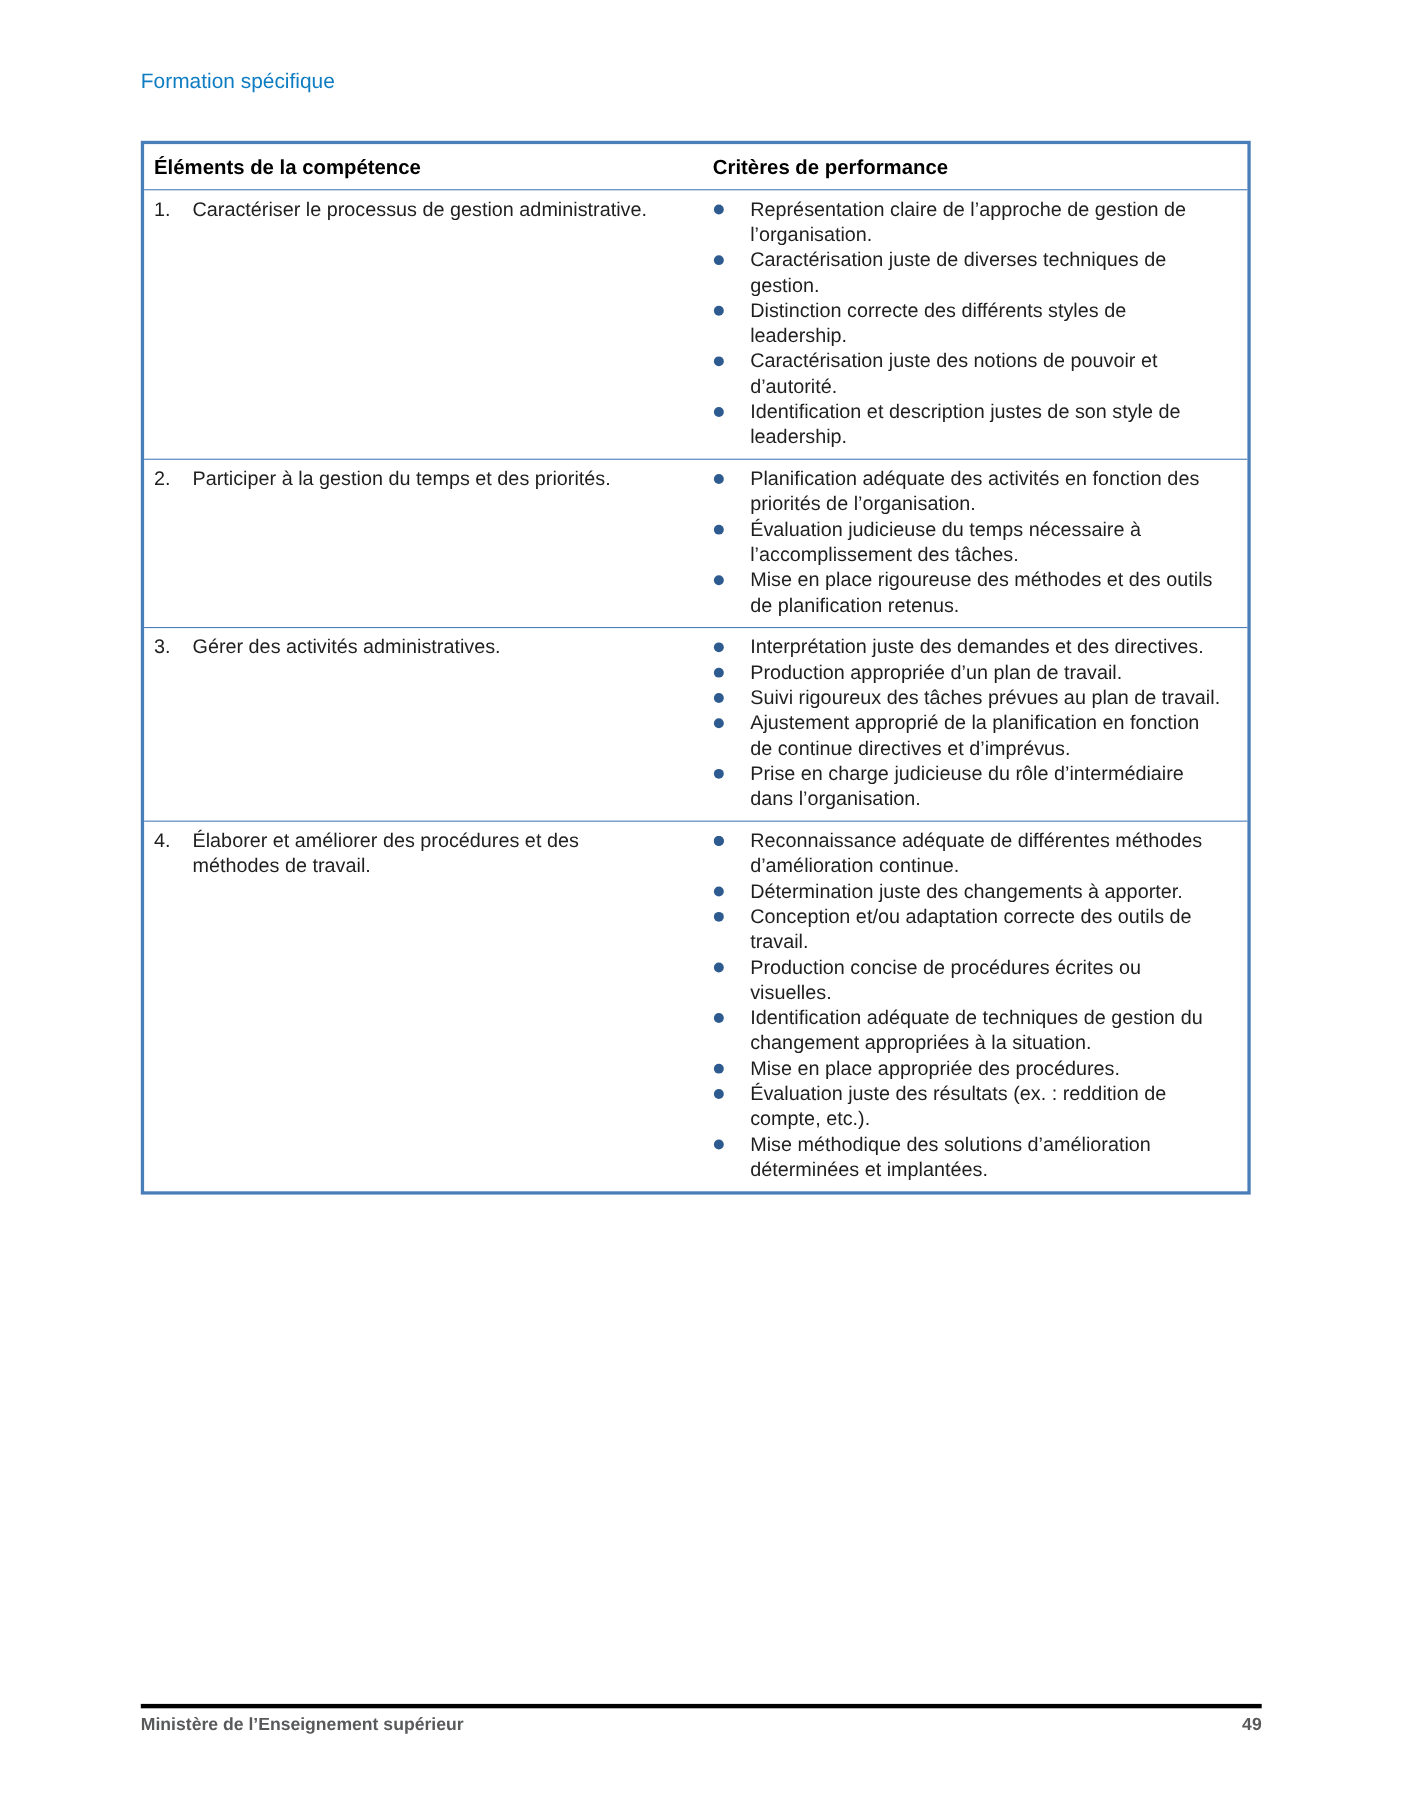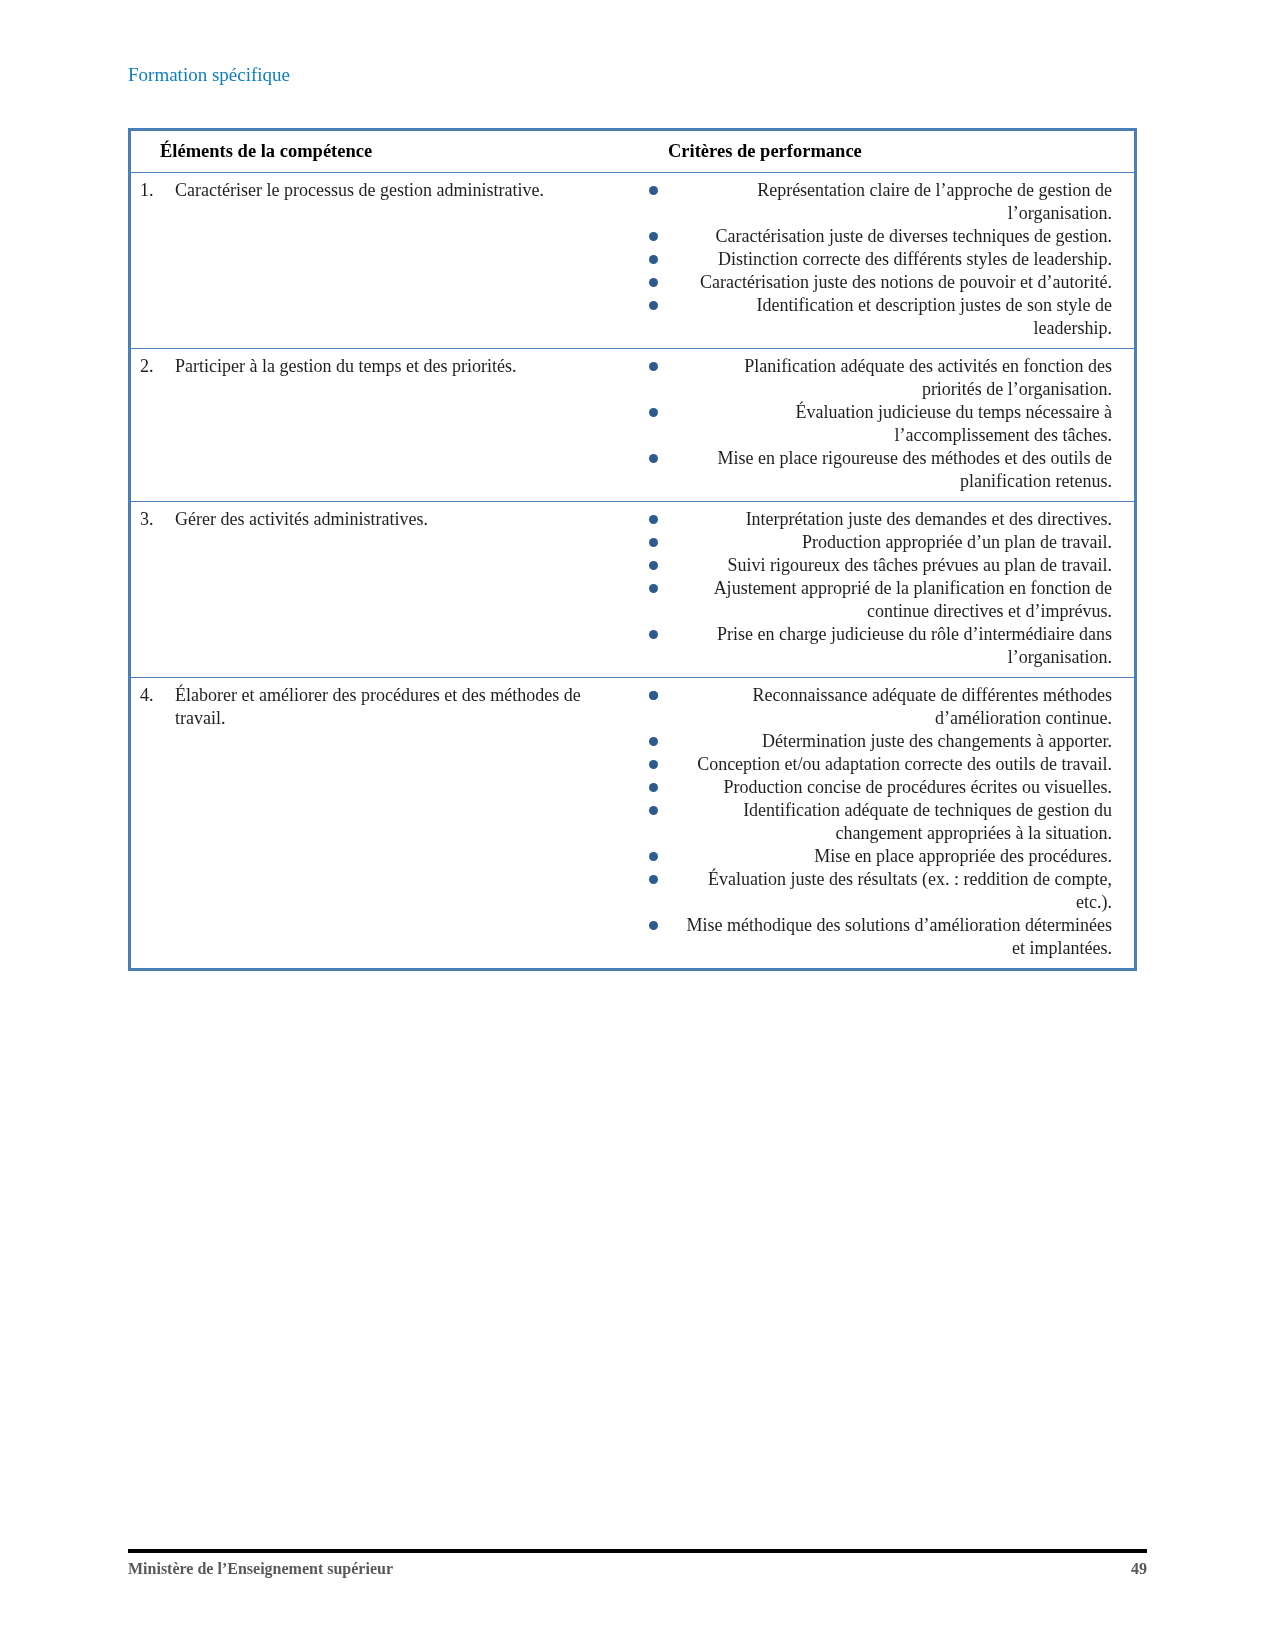--- a/index.html
+++ b/index.html
@@ -1,21 +1,21 @@
 <!DOCTYPE html>
 <html lang="fr"><head>
 <meta charset="utf-8">
 <style>
   html, body { margin: 0; padding: 0; background: #ffffff; }
   .sheet {
     position: relative;
     width: 1275px;
     height: 1650px;
     background: #ffffff;
-    font-family: Liberation Serif, serif;
+    font-family: Liberation Sans, sans-serif;
     color: #1f1f1f;
     overflow: hidden;
   }
   .running-head {
     position: absolute;
     left: 128px;
     top: 64px;
     font-size: 19px;
     color: #0f7dc2;
   }
@@ -25,21 +25,20 @@
     top: 128px;
     width: 1009px;
     box-sizing: border-box;
     border: 3px solid #4a7eb8;
     background: #ffffff;
   }
   .t-header {
     display: grid;
     grid-template-columns: 484px 1fr;
     border-bottom: 1.5px solid #4a7eb8;
-    padding-left: 20px;
   }
   .t-header .hcell {
     font-weight: bold;
     font-size: 18.5px;
     color: #000000;
     padding: 9px 8px 9px 9px;
     line-height: 23px;
   }
   .t-header .hcell.c2 { padding-left: 33px; }
   .t-body .t-row {
@@ -57,21 +56,20 @@
   .cell1 .num {
     width: 35px;
     flex: 0 0 35px;
   }
   .cell1 .etext { flex: 1; }
   .cell2 { padding: 6px 22px 8px 33px; }
   .crit-list {
     list-style: none;
     margin: 0;
     padding: 0;
-    text-align: right;
   }
   .crit-list li {
     position: relative;
     padding-left: 34px;
     font-size: 18px;
     line-height: 23px;
   }
   .crit-list .bullet {
     position: absolute;
     left: 1px;

